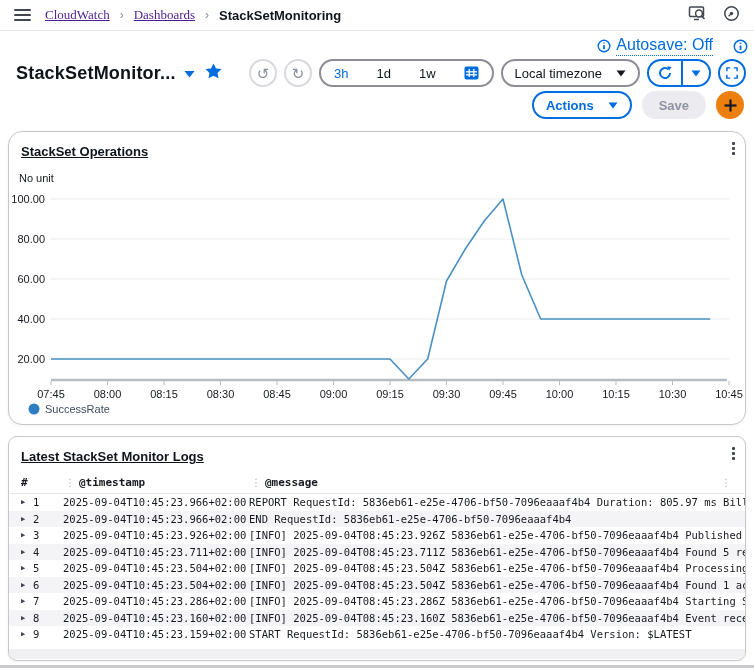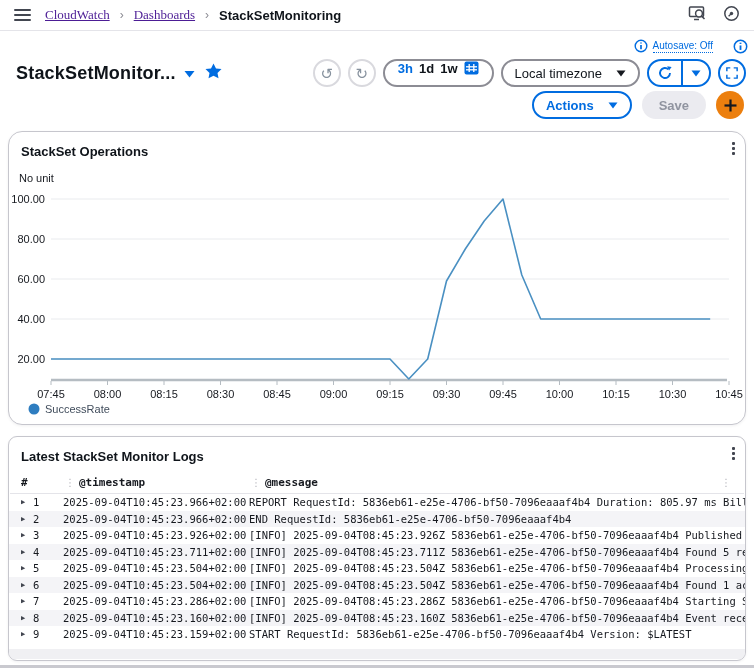--- a/index.html
+++ b/index.html
@@ -13,46 +13,46 @@
   .topbar { height:31px; border-bottom:1px solid #e4e4e9; display:flex; align-items:center; padding:0 14px; gap:14px; background:#fff; }
   .hamburger { width:17px; display:flex; flex-direction:column; gap:3px; cursor:pointer; }
   .hamburger span { height:2px; background:#424650; border-radius:1px; }
   .breadcrumb { display:flex; align-items:center; gap:10px; font-size:13px; }
   .crumb-link { color:#4c1d95; text-decoration:underline; cursor:pointer;font-family:Liberation Serif, serif; }
   .crumb-sep { color:#8c8c94; font-size:12px; }
   .crumb-current { font-weight:700; color:#0f141a; }
   .topbar-right { margin-left:auto; display:flex; gap:16px; align-items:center; }
   
   .autosave-row { display:flex; justify-content:flex-end; align-items:center; height:24px; padding:6px 6px 0 0; gap:20px; }
-  .autosave { display:flex; gap:5px; color:#006ce0; font-size:10px; align-items:center; cursor:pointer; }
+  .autosave { display:flex; gap:5px; color:#006ce0; font-size:16px; align-items:center; cursor:pointer; }
   .autosave-label { border-bottom:1px dotted #006ce0; padding-bottom:1px; font-weight:400; }
   .title-row { display:flex; align-items:center; padding:4px 8px 0 16px; height:32px; }
   .dash-title { font-size:18px; font-weight:700; letter-spacing:.2px; }
   .title-caret { margin-left:8px; cursor:pointer; }
   .title-star { margin-left:10px; cursor:pointer; }
   .controls { margin-left:auto; display:flex; align-items:center; gap:7px; }
   .icon-btn-round { width:28px; height:28px; border-radius:50%; border:2px solid #d9d9de; display:flex; align-items:center; justify-content:center; background:#fff; color:#87929e; font-size:15px; line-height:1; cursor:pointer; }
   .icon-btn-round.blue { border-color:#006ce0; color:#006ce0; }
-  .segmented { height:28px; border:2px solid #8c8c94; border-radius:15px; display:flex; align-items:flex-start; padding:0 13px; gap:6px; font-size:13px; font-weight:700; background:#fff; }
+  .segmented { height:28px; border:2px solid #8c8c94; border-radius:15px; display:flex; align-items:center; padding:0 13px; gap:28px; font-size:13px; font-weight:400; background:#fff; }
   .seg { color:#0f141a; cursor:pointer; }
   .seg.selected { color:#006ce0; }
   .seg-cal { display:flex; align-items:center; cursor:pointer; }
   .pill { height:28px; border:2px solid #8c8c94; border-radius:15px; display:flex; align-items:center; padding:0 12px; font-size:13px; background:#fff; gap:14px; cursor:pointer; }
   .pill.blue { border-color:#006ce0; color:#006ce0; font-weight:700; }
   .split-btn { height:28px; border:2px solid #006ce0; border-radius:15px; display:flex; align-items:stretch; background:#fff; overflow:hidden; cursor:pointer; }
   .split-btn .part { display:flex; align-items:center; padding:0 8px; }
   .split-btn .divider { width:2px; background:#006ce0; }
   .actions-row { display:flex; justify-content:flex-end; align-items:center; gap:10px; padding:4px 10px 0 0; height:32px; }
   .save-btn { background:#ebebf0; color:#9094a0; font-weight:700; border:none; height:28px; border-radius:15px; padding:0 17px; font-size:13px; cursor:default; }
   .add-btn { width:28px; height:28px; border-radius:50%; background:#ec7f0e; display:flex; align-items:center; justify-content:center; border:none; cursor:pointer; }
   
   .card { margin:0 8px; background:#fff; border:1px solid #c6c6cd; border-radius:14px; box-shadow:0 1px 3px rgba(15,20,26,.06); position:relative; }
   .chart-card { margin-top:12px; height:294px; }
   .logs-card { margin-top:11px; height:225px; overflow:hidden;border-radius:9px; }
-  .widget-title { font-size:13px; font-weight:700; padding:12px 16px 0 12px; position:relative; z-index:2; }
+  .widget-title { font-size:13px; font-weight:700; padding:12px 16px 0 12px; position:relative; z-index:2;text-decoration:underline; }
   .kebab { position:absolute; top:10px; right:10px; z-index:3; color:#424650; font-size:15px; font-weight:700; line-height:14px; cursor:pointer; display:flex; flex-direction:column; align-items:center; gap:2px; }
   .kebab i { width:3px; height:3px; background:#424650; border-radius:1px; }
   .chart-svg { position:absolute; left:0; top:0; }
   .log-header { display:grid; grid-template-columns:44px 186px 1fr 16px; align-items:center; height:22px; margin:7px 8px 0 12px; font-family:"DejaVu Sans Mono", monospace; font-size:11px; font-weight:700; color:#16191f; }
   .log-header .hcell { display:flex; align-items:center; gap:4px; overflow:hidden; }
   .handle { color:#b4b4bb; font-size:10px; font-weight:400; cursor:col-resize; }
   .log-header-rule { height:1px; background:#e4e4e9; margin:0 1px; }
   .log-rows { }
   .log-row { display:grid; grid-template-columns:12px 30px 186px 1fr; align-items:center; height:16.5px; padding-left:12px; font-family:"DejaVu Sans Mono", monospace; font-size:10.5px; color:#16191f; white-space:nowrap; cursor:pointer; }
   .log-row:nth-child(even) { background:#f4f4f7; }

